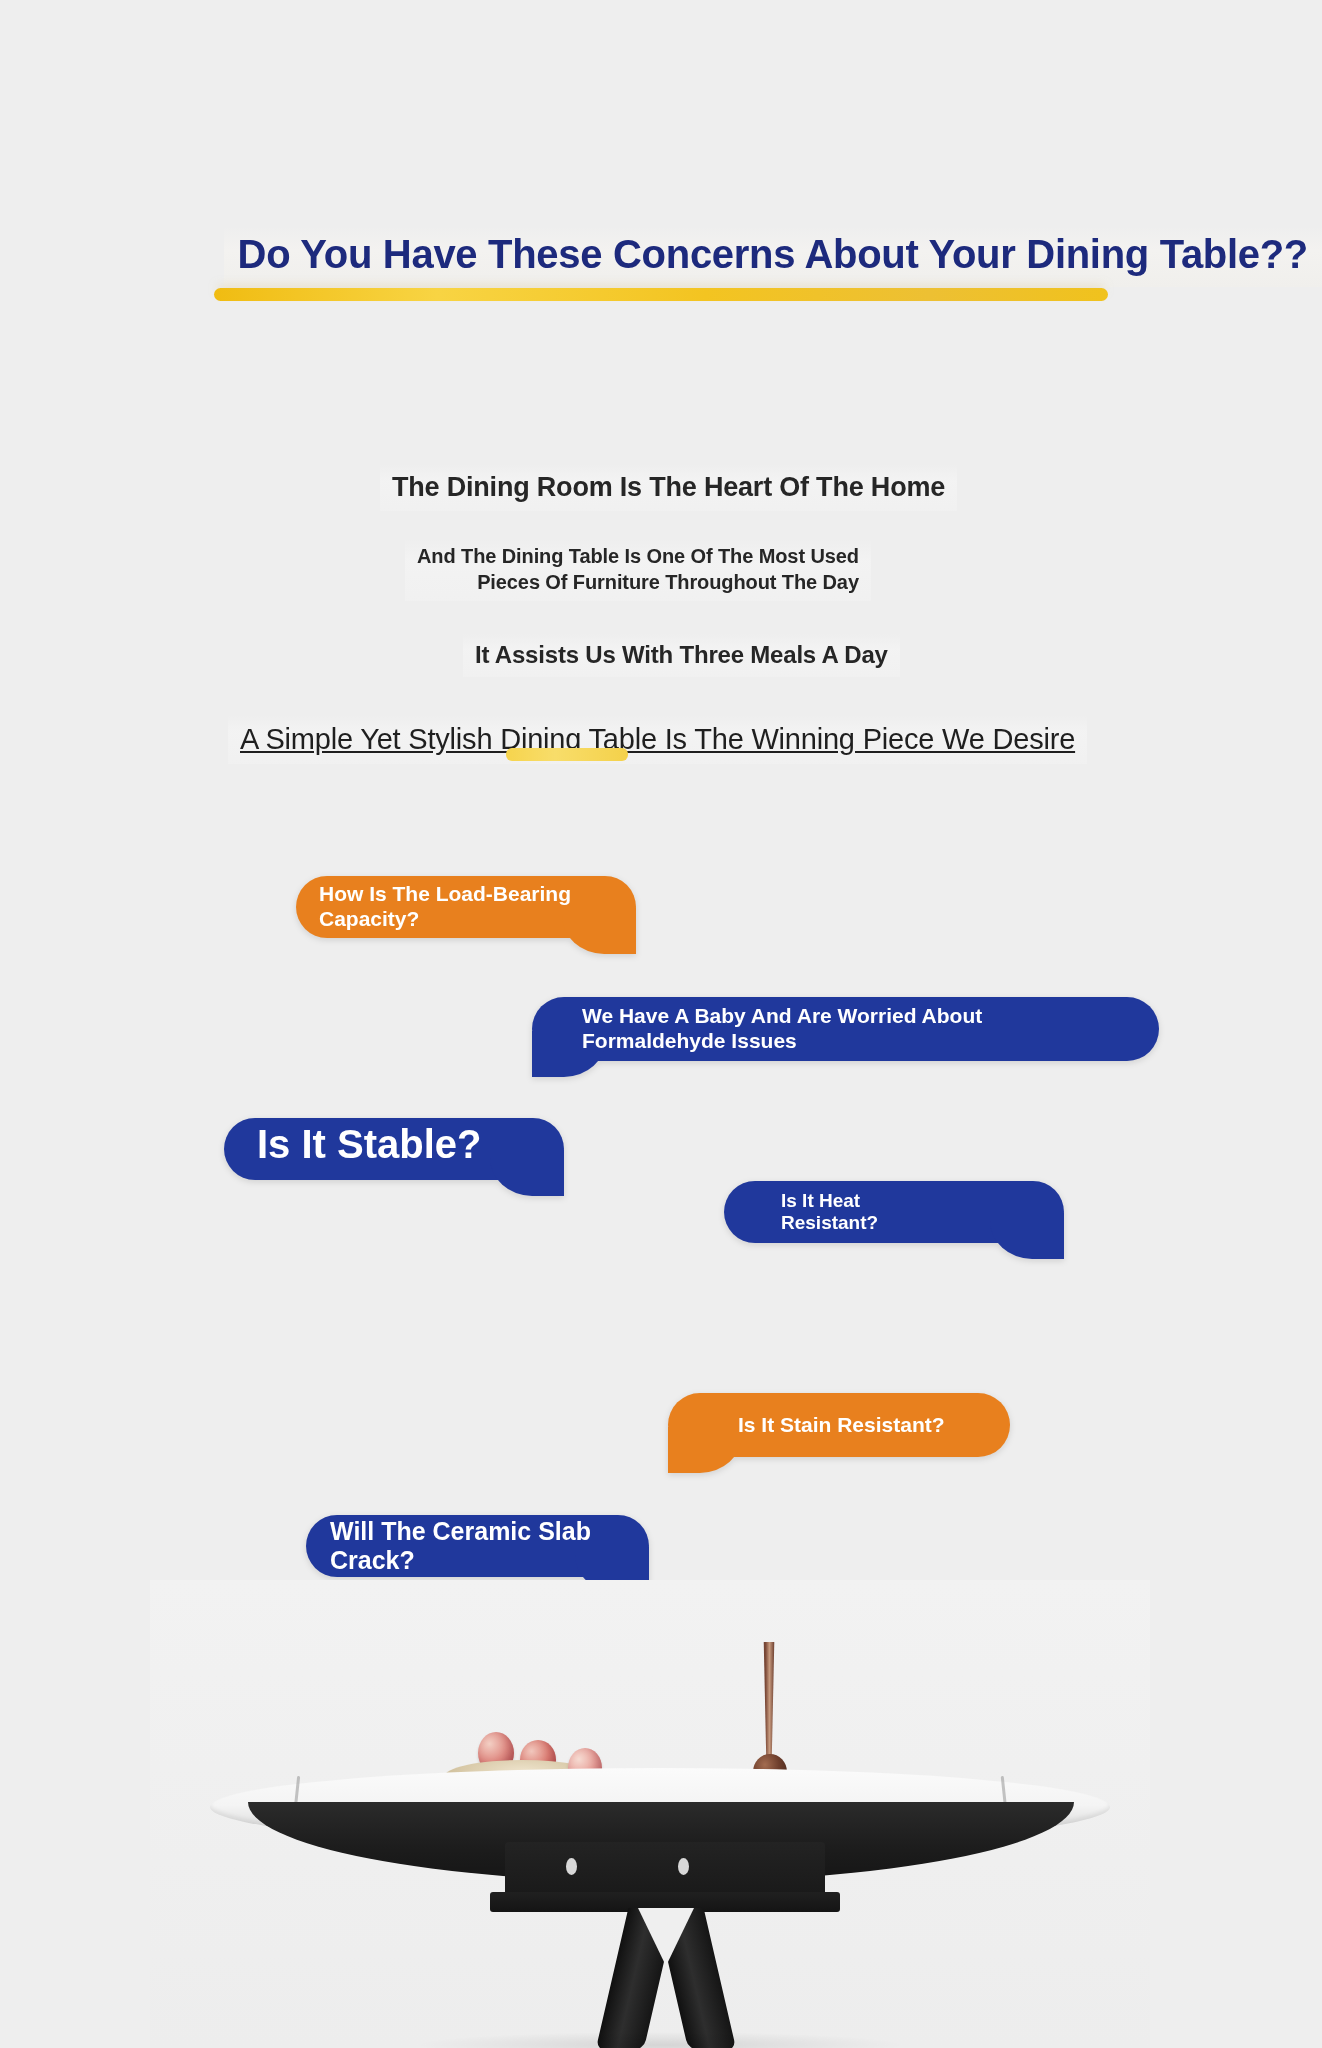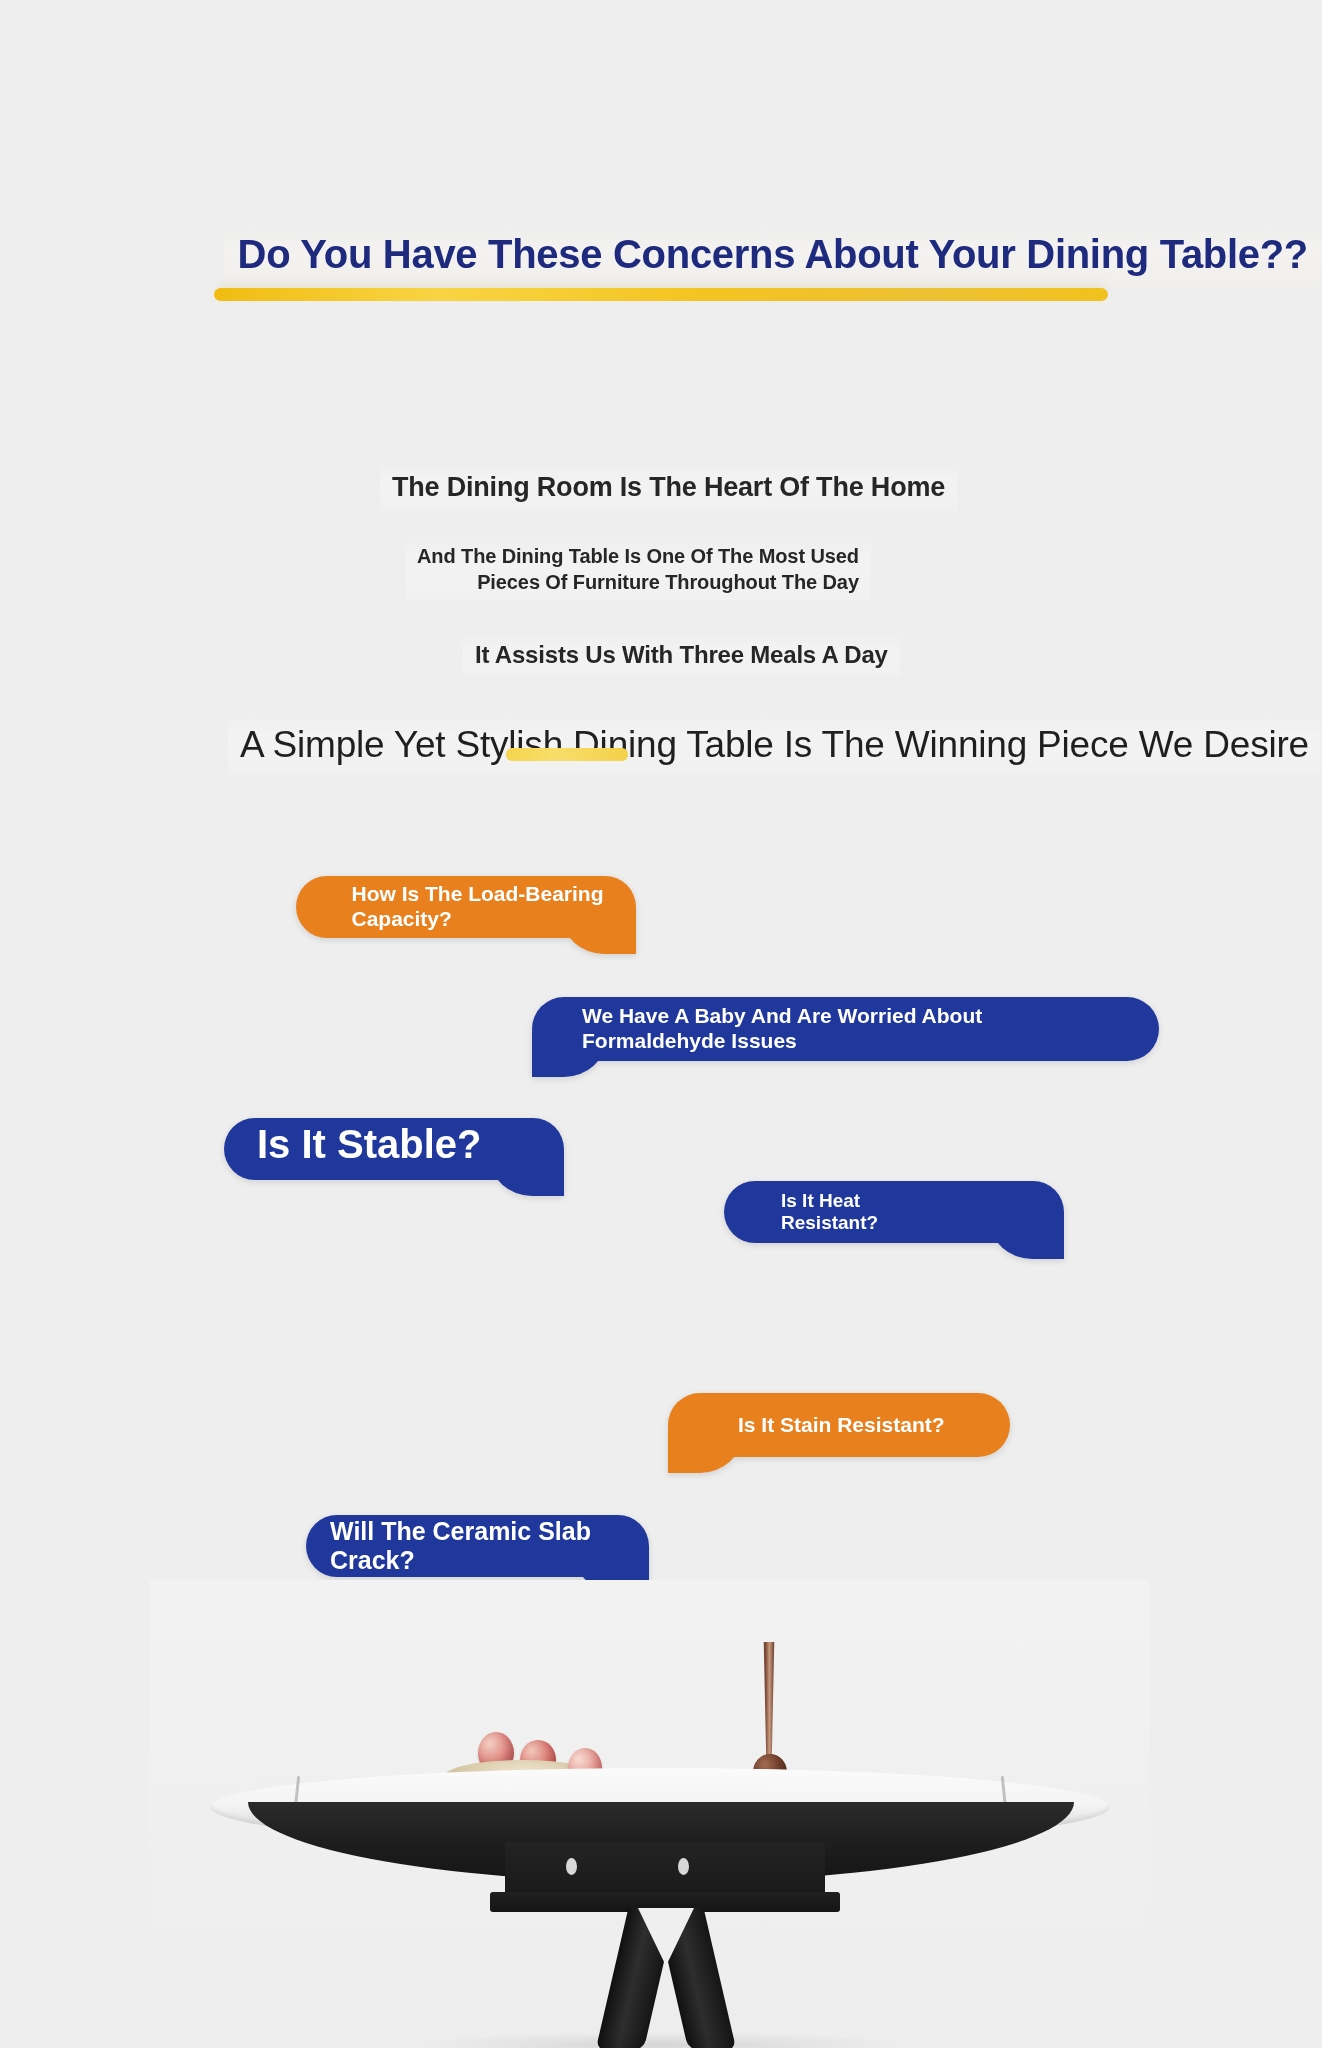--- a/index.html
+++ b/index.html
@@ -74,24 +74,25 @@
     font-size: 20px;
     letter-spacing: -0.1px;
   }
   .stmt-3 {
     left: 463px; top: 634px;
     font-size: 24px;
     letter-spacing: -0.2px;
   }
   .stmt-4 {
     left: 228px; top: 715px;
-    font-size: 37px;
+    font-size: 29px;
     font-weight: normal;
     letter-spacing: -0.2px;
     color: #1f1f1f;
+    text-decoration: underline;
   }
   .stmt-underline {
     position: absolute;
     left: 506px;
     top: 748px;
     width: 122px;
     height: 13px;
     border-radius: 6px;
     background: linear-gradient(90deg, #f6d44d 0%, #f8dd6a 40%, #f4d14a 100%);
     filter: blur(0.6px);
@@ -152,21 +153,21 @@
     height: 46px;
     border-bottom-right-radius: 42px 38px;
   }
 
   .b-orange .bubble-body, .b-orange .t-fill { background: #e8801e; }
   .b-blue   .bubble-body, .b-blue   .t-fill { background: #20389c; }
 
   .bubble.shadowed { filter: drop-shadow(0 2px 3px rgba(0,0,0,0.12)); }
 
   
-  #bubble-load     { left: 296px;  top: 876px;  width: 340px; height: 62px;  font-size: 21px; padding: 0 0 0 23px; justify-content: center; }
+  #bubble-load     { left: 296px;  top: 876px;  width: 340px; height: 62px;  font-size: 21px; padding: 0 0 0 23px; }
   #bubble-formal   { left: 532px;  top: 997px;  width: 627px; height: 64px;  font-size: 21px; padding: 0 0 0 50px; }
   #bubble-stable   { left: 224px;  top: 1118px; width: 340px; height: 62px;  font-size: 40px; padding: 0 0 8px 33px; }
   #bubble-heat     { left: 724px;  top: 1181px; width: 340px; height: 62px;  font-size: 19px; padding: 0 0 0 57px; }
   #bubble-decor    { left: 164px;  top: 1286px; width: 455px; height: 60px;  font-size: 23px; padding: 0 0 0 30px; }
   #bubble-stain    { left: 668px;  top: 1393px; width: 342px; height: 64px;  font-size: 21px; padding: 0 0 0 70px; }
   #bubble-crack    { left: 306px;  top: 1515px; width: 343px; height: 62px;  font-size: 25px; padding: 0 0 0 24px; }
 
   
   #product {
     position: absolute;

